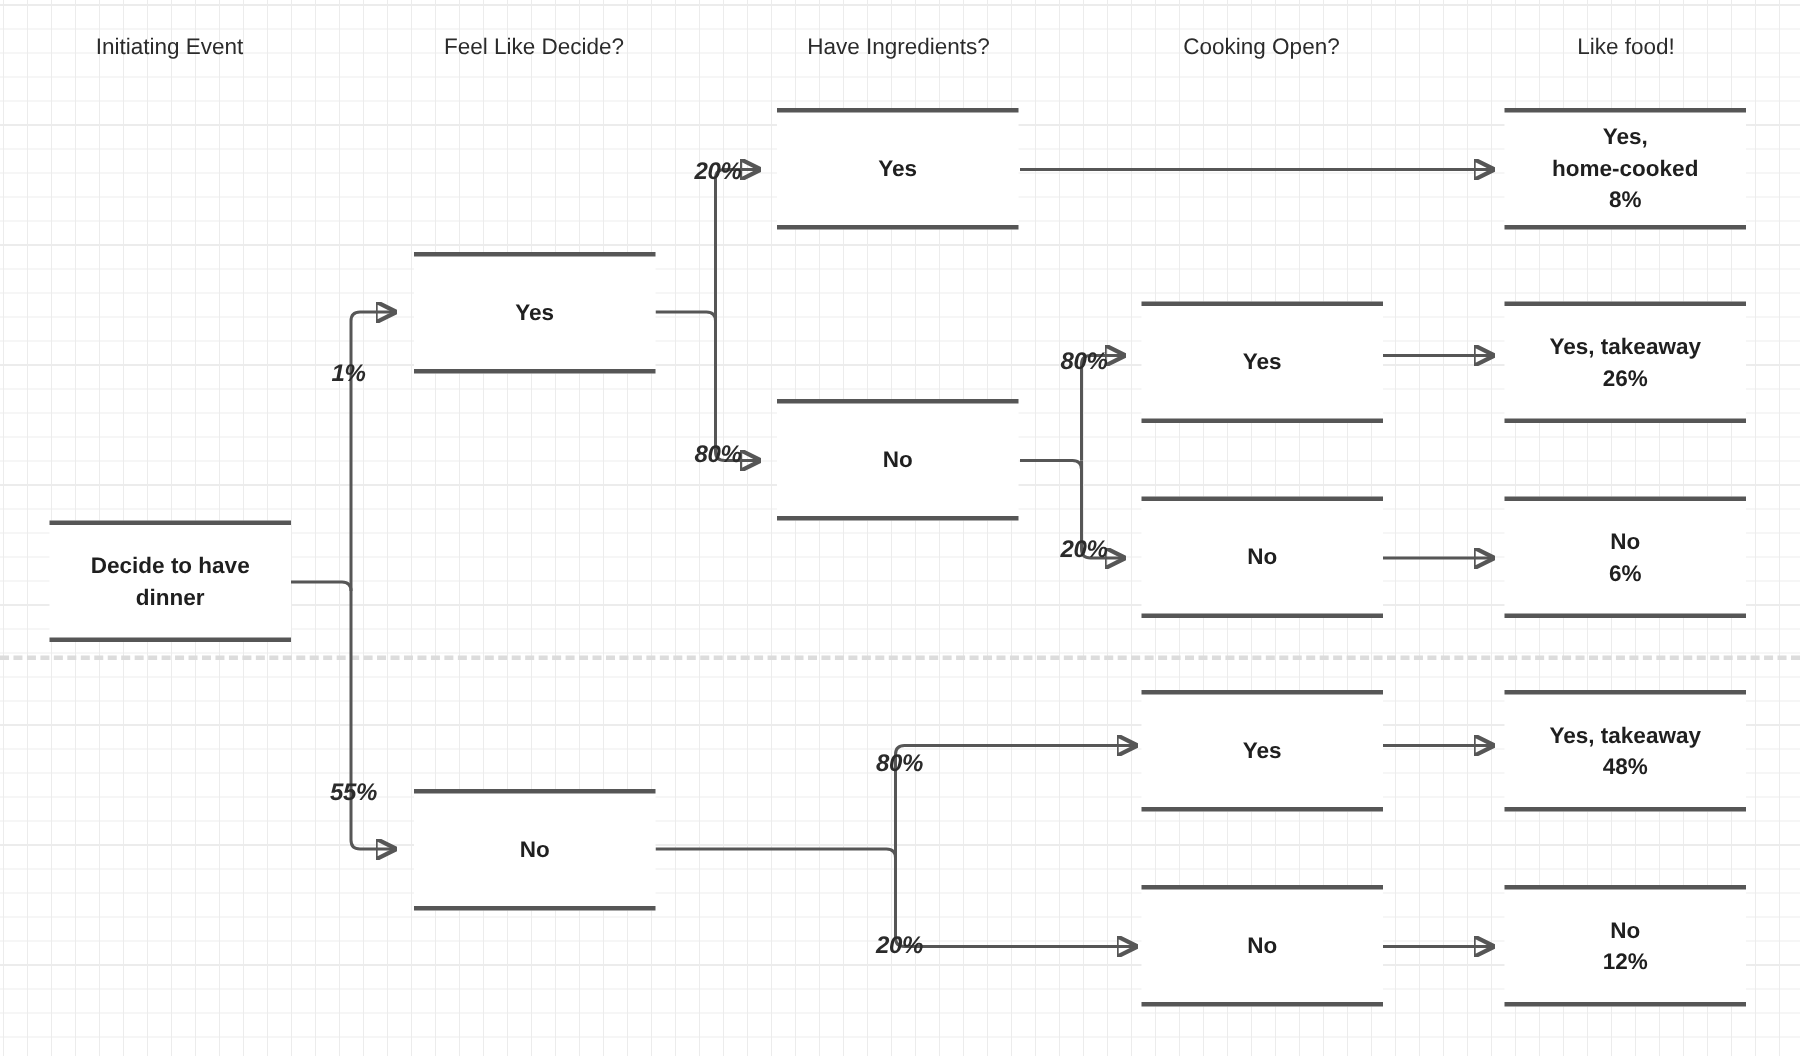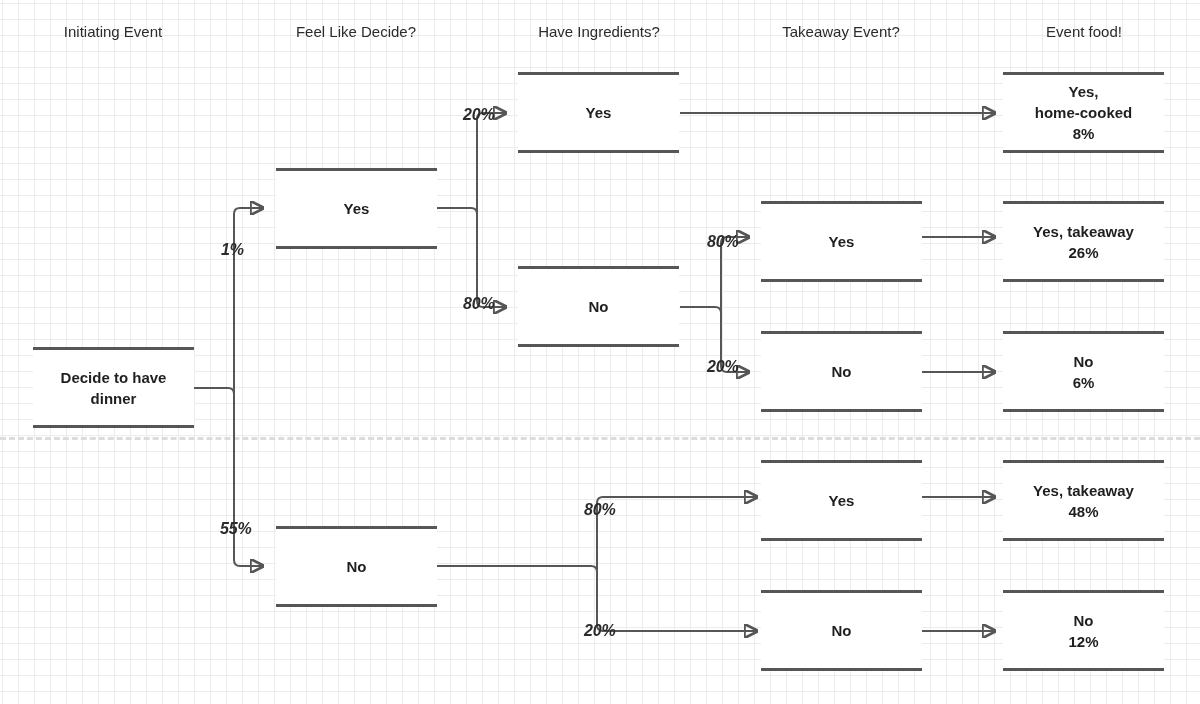--- a/index.html
+++ b/index.html
@@ -78,22 +78,22 @@
 </head>
 <body>
 
 <div id="canvas">
 
   <div class="pagebreak" style="top:437px;"></div>
 
   <div class="col-header" style="left:113px; top:23px;"><span>Initiating Event</span></div>
   <div class="col-header" style="left:356px; top:23px;"><span>Feel Like Decide?</span></div>
   <div class="col-header" style="left:599px; top:23px;"><span>Have Ingredients?</span></div>
-  <div class="col-header" style="left:841px; top:23px;"><span>Takeaway Event?</span></div>
-  <div class="col-header" style="left:1084px; top:23px;"><span>Event food!</span></div>
+  <div class="col-header" style="left:841px; top:23px;"><span>Cooking Open?</span></div>
+  <div class="col-header" style="left:1084px; top:23px;"><span>Like food!</span></div>
 
   <svg class="wires" viewBox="0 0 1200 704">
     <defs>
       <marker id="arrow" viewBox="0 0 10 10" refX="9" refY="5" markerWidth="7" markerHeight="7" orient="auto-start-reverse">
         <path d="M 0 0 L 10 5 L 0 10 z" fill="#565656" stroke="none"></path>
       </marker>
     </defs>
 
     <path d="M 194 388 L 228 388 Q 234 388 234 394"></path>
 

